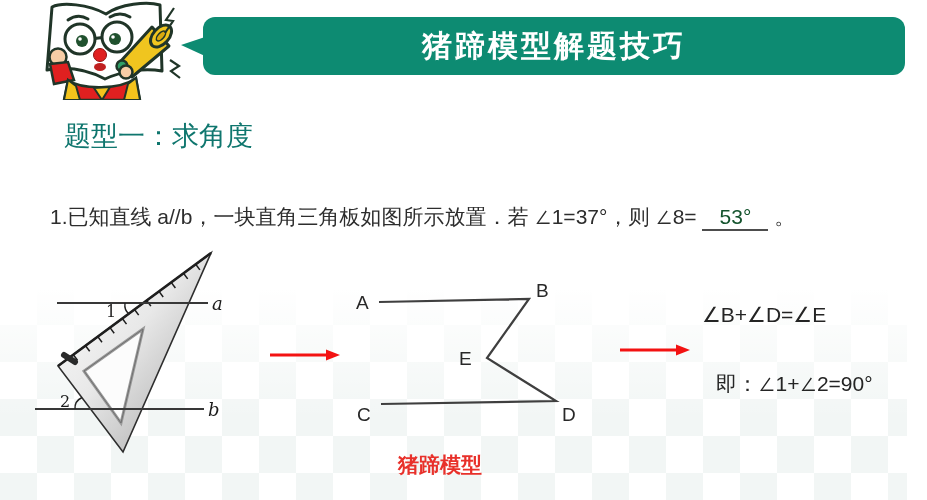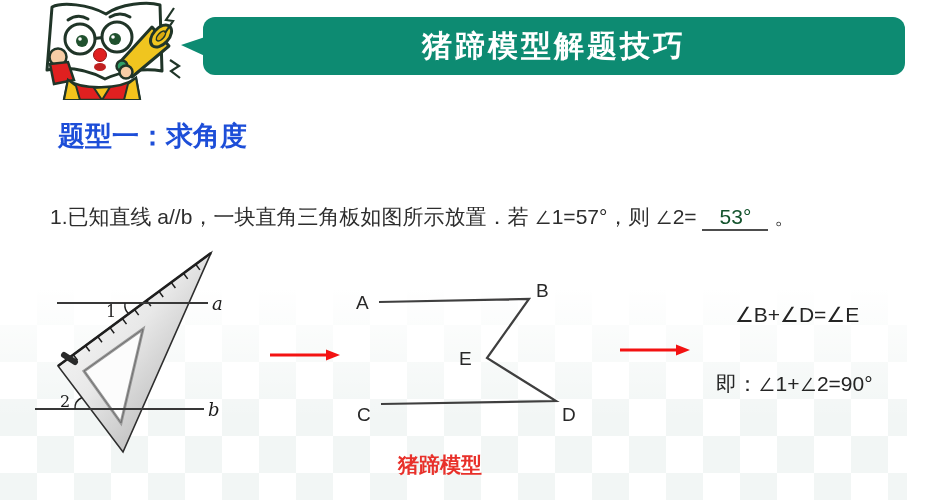--- a/index.html
+++ b/index.html
@@ -10,25 +10,25 @@
     background:
       linear-gradient(#ffffff 0%, rgba(255,255,255,0) 62%),
       conic-gradient(#f2f6f5 0 25%, #ffffff 0 50%, #f2f6f5 0 75%, #ffffff 0);
     background-size:100% 100%, 74px 74px;}
   
   .banner{position:absolute;left:203px;top:17px;width:702px;height:58px;
     background:#0d8b72;border-radius:12px;display:flex;align-items:center;justify-content:center;}
   .banner-title{color:#ffffff;font-size:30px;font-weight:bold;letter-spacing:3px;}
   .banner-tail{position:absolute;left:181px;top:37px;width:0;height:0;
     border-right:24px solid #0d8b72;border-top:8px solid transparent;border-bottom:11px solid transparent;}
-  .heading{position:absolute;left:58px;top:118px;font-size:27px;font-weight:bold;color:#1d4ed8;}
+  .heading{position:absolute;left:64px;top:118px;font-size:27px;font-weight:normal;color:#0f766e;}
   .problem{position:absolute;left:50px;top:203px;font-size:21px;color:#2d2d2d;white-space:nowrap;}
   .answer-blank{display:inline-block;min-width:56px;text-align:center;border-bottom:2px solid #4d4d4d;
     color:#14532d;padding:0 5px;}
-  .formula1{position:absolute;left:735px;top:303px;font-size:21px;color:#242424;white-space:nowrap;}
+  .formula1{position:absolute;left:702px;top:303px;font-size:21px;color:#242424;white-space:nowrap;}
   .formula2{position:absolute;left:716px;top:370px;font-size:21px;color:#242424;white-space:nowrap;}
   .caption-model{position:absolute;left:398px;top:451px;font-size:21px;font-weight:bold;color:#e8302a;}
   .caption-conclusion{position:absolute;left:731px;top:456px;font-size:21px;font-weight:bold;color:#e8302a;}
   .abs{position:absolute;}
   svg text{user-select:none;}
 </style>
 </head>
 <body>
 
 <div class="stage">
@@ -66,21 +66,21 @@
   </svg>
 
   <div class="banner-tail"></div>
   <div class="banner">
     <span class="banner-title">猪蹄模型解题技巧</span>
   </div>
 
   <div class="heading">题型一：求角度</div>
 
   <div class="problem">
-    <span>1.已知直线 a//b，一块直角三角板如图所示放置．若 ∠1=57°，则 ∠2=</span>
+    <span>1.已知直线 a//b，一块直角三角板如图所示放置．若 ∠1=37°，则 ∠8=</span>
     <span class="answer-blank">53°</span>
     <span>。</span>
   </div>
 
   <svg class="abs" style="left:28px;top:246px;" width="212" height="214" viewBox="28 246 212 214">
     <defs>
       <linearGradient id="rg" x1="0%" y1="0%" x2="100%" y2="100%">
         <stop offset="0%" stop-color="#ffffff"></stop>
           <stop offset="45%" stop-color="#e7e7e7"></stop>
         <stop offset="100%" stop-color="#9b9b9b"></stop>

